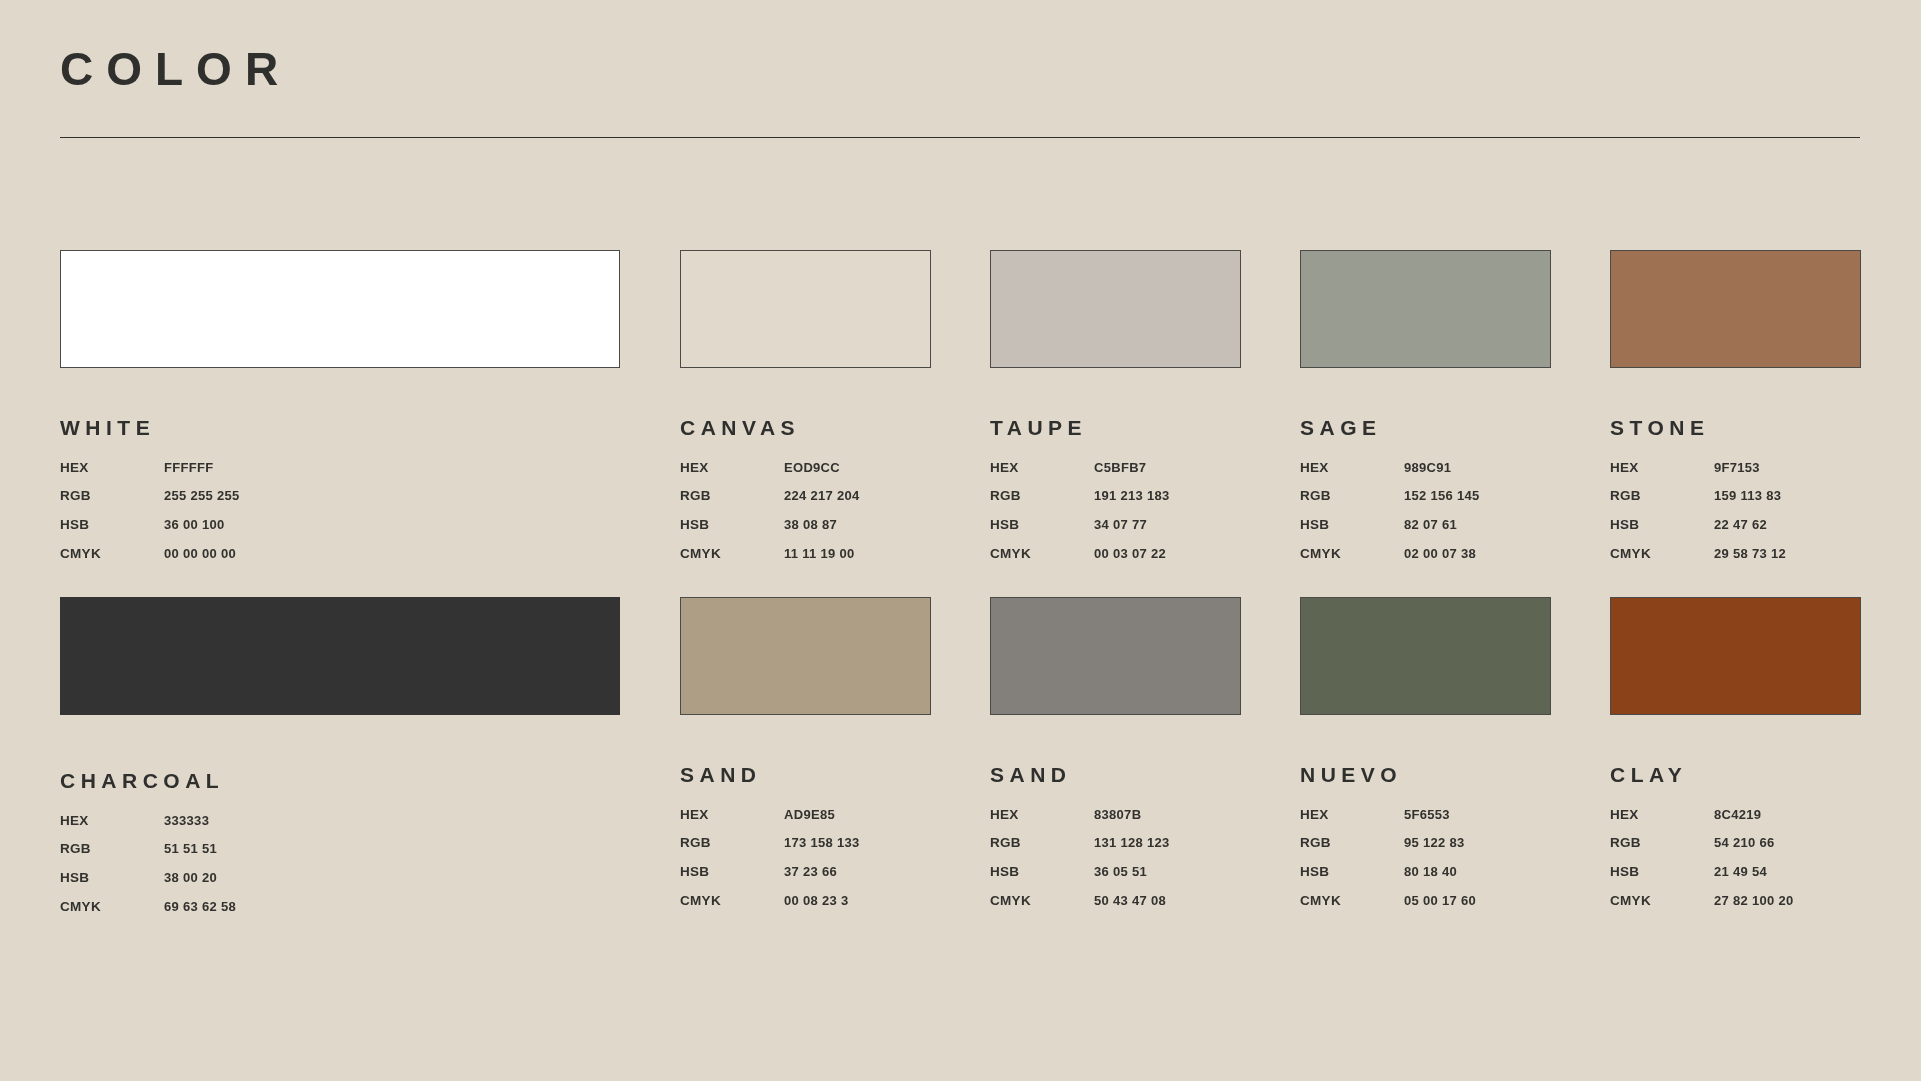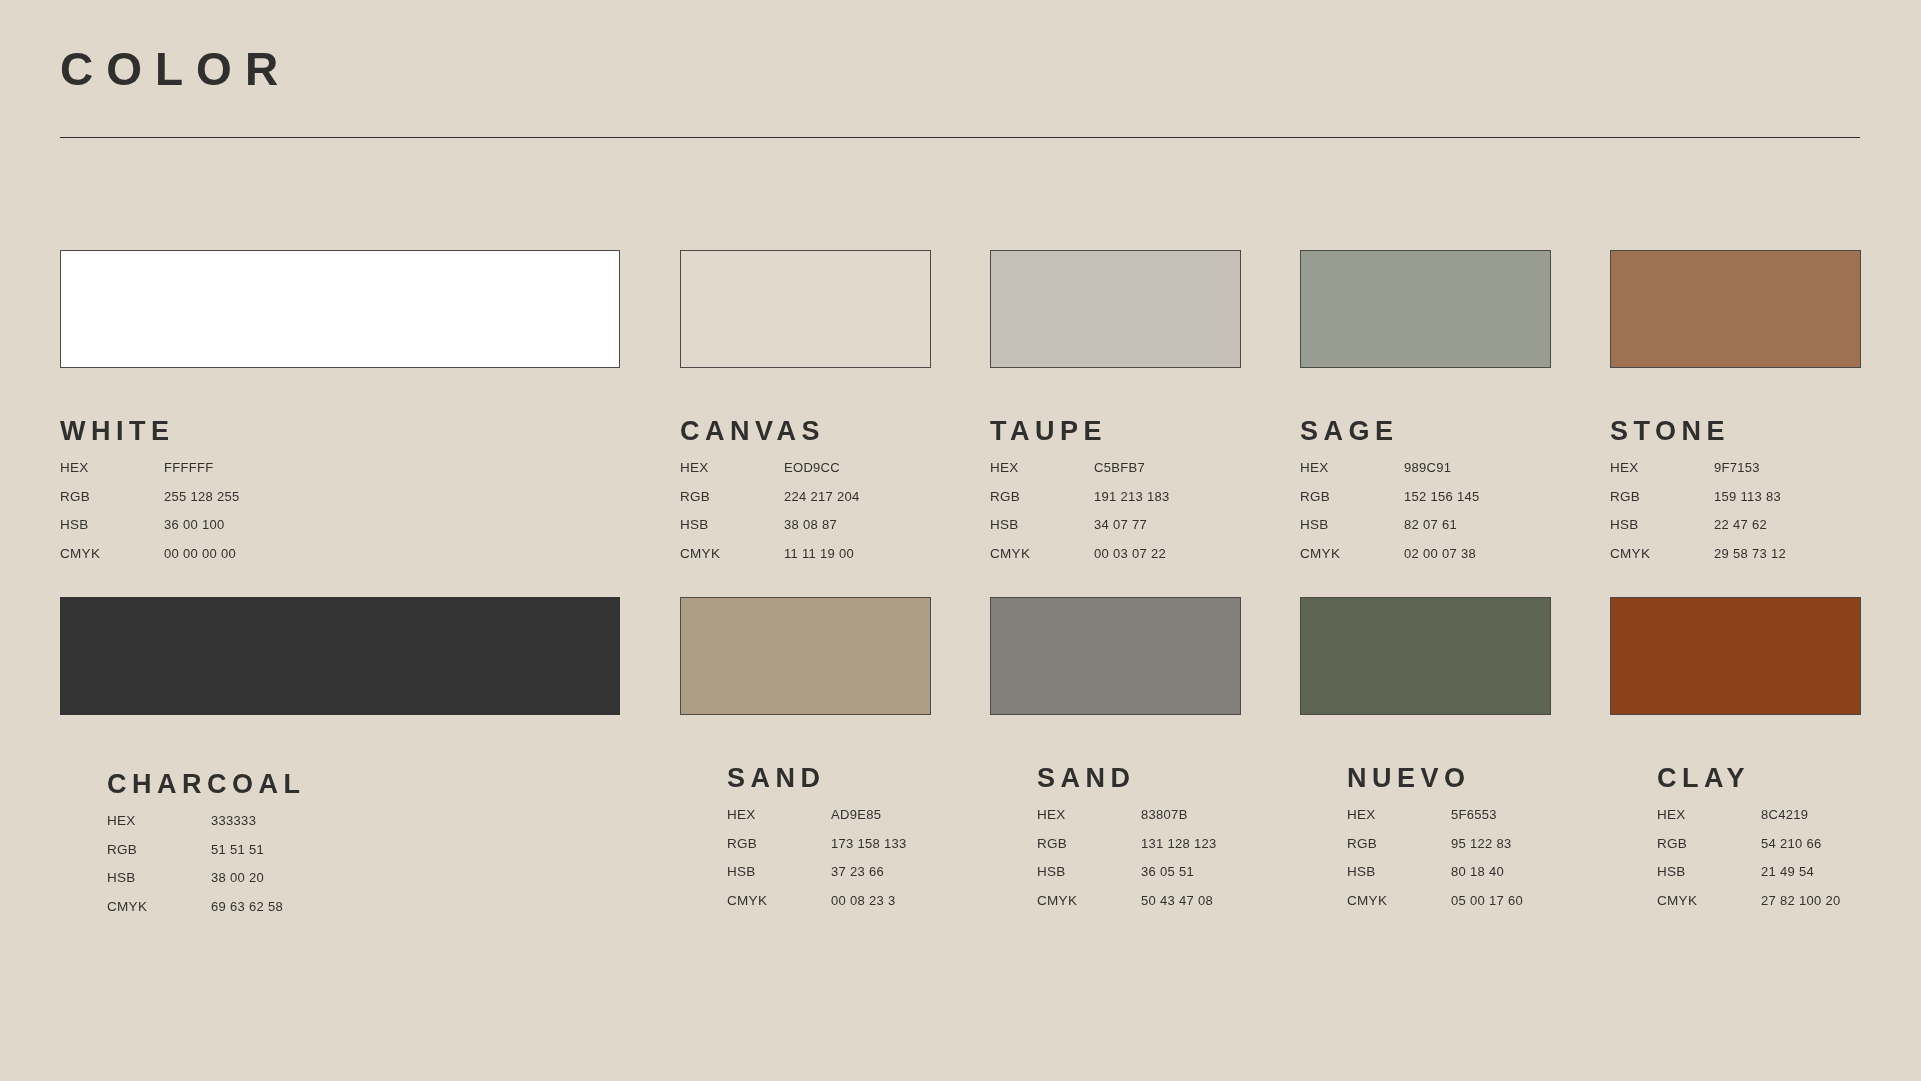--- a/index.html
+++ b/index.html
@@ -63,35 +63,36 @@
 
   .swatch {
     width: 100%;
     box-sizing: border-box;
   }
   .swatch.bordered {
     border: 1.4px solid #4B4A47;
   }
 
   .color-name {
-    font-size: 27px;
+    font-size: 21px;
     font-weight: bold;
     letter-spacing: 5.5px;
     color: #2F2F2D;
     white-space: nowrap;
     margin: 0;
   }
 
   .specs {
     margin-top: 13px;
   }
   .spec-row {
     display: flex;
-    align-items: flex-start;
+    align-items: center;
     height: 28.6px;
+    font-weight: bold;
   }
   .spec-key {
     width: 104px;
     flex: 0 0 104px;
     font-size: 13.5px;
     letter-spacing: 0.3px;
     color: #33322F;
     white-space: nowrap;
   }
   .spec-val {
@@ -102,21 +103,21 @@
   }
 
   
   .r1 { top: 240px; }
   .r1 .swatch { height: 118px; }
   .r1 .name-wrap { margin-top: 48px; }
 
   
   .r2 { top: 587px; }
   .r2 .swatch { height: 118px; }
-  .r2 .name-wrap { margin-top: 48px; margin-left: 47px; }
+  .r2 .name-wrap { margin-top: 48px; }
 
   
   .col-wide { left: 60px; width: 560px; }
   .col-wide .spec-key { width: 104px; flex: 0 0 104px; }
 
   
   .col-2 { left: 680px; width: 251px; }
   .col-3 { left: 990px; width: 251px; }
   .col-4 { left: 1300px; width: 251px; }
   .col-5 { left: 1610px; width: 251px; }
@@ -140,21 +141,21 @@
       <div class="swatch bordered" style="background:#FFFFFF;"></div>
       <div class="name-wrap">
         <div class="color-name">WHITE</div>
         <div class="specs">
           <div class="spec-row">
             <span class="spec-key">HEX</span>
             <span class="spec-val">FFFFFF</span>
           </div>
           <div class="spec-row">
             <span class="spec-key">RGB</span>
-            <span class="spec-val">255 128 255</span>
+            <span class="spec-val">255 255 255</span>
           </div>
           <div class="spec-row">
             <span class="spec-key">HSB</span>
             <span class="spec-val">36 00 100</span>
           </div>
           <div class="spec-row">
             <span class="spec-key">CMYK</span>
             <span class="spec-val">00 00 00 00</span>
           </div>
         </div>

